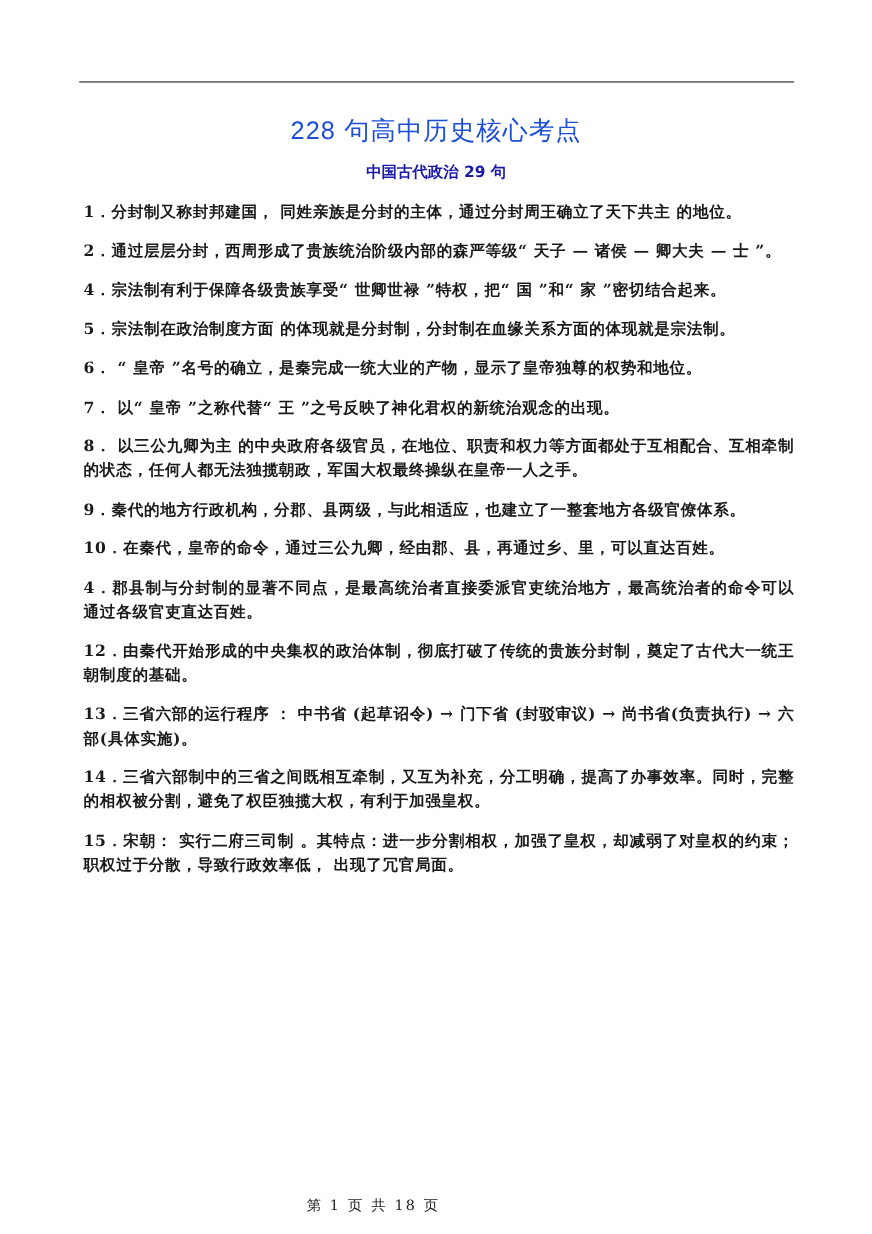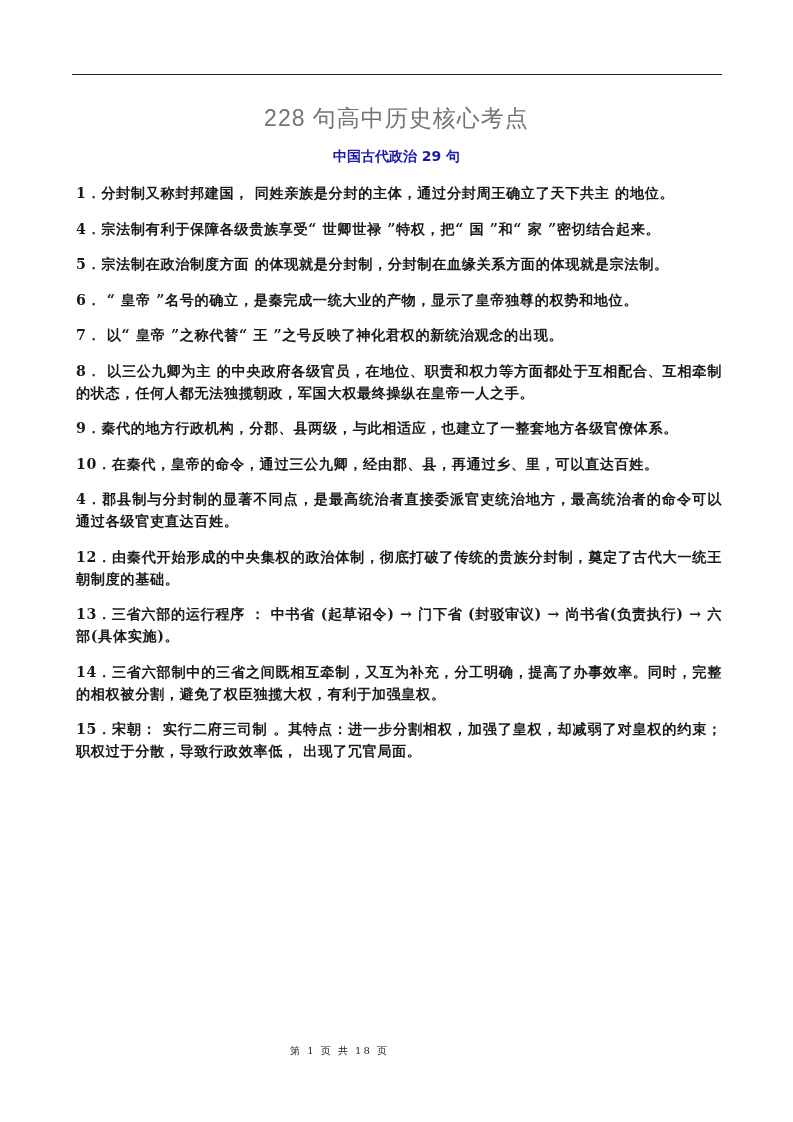--- a/index.html
+++ b/index.html
@@ -1,33 +1,34 @@
 <!DOCTYPE html>
 <html><head>
   <meta charset="utf-8">
   <style>
     html, body { margin: 0; padding: 0; background: #ffffff; }
     body { width: 793px; height: 1122px; position: relative; overflow: hidden; font-family: "DejaVu Serif", "Liberation Serif", serif; color: #1a1a1a; }
     .header-rule { position: absolute; left: 72px; top: 74px; width: 650px; height: 0; border-top: 1.3px solid #222; }
-    .title { position: absolute; left: 0; top: 103px; width: 793px; text-align: center; font-family: "Liberation Sans", "DejaVu Sans", sans-serif; font-size: 23px; letter-spacing: 1px; color: #737373; }
+    .title { position: absolute; left: 0; top: 103px; width: 793px; text-align: center; font-family: "Liberation Sans", "DejaVu Sans", sans-serif; font-size: 23px; letter-spacing: 1px; color: #1d4ed8; }
     .subtitle { position: absolute; left: 0; top: 148px; width: 793px; text-align: center; font-family: "DejaVu Sans", "Liberation Sans", sans-serif; font-weight: bold; font-size: 14px; color: #1a1aa8; }
     .items { position: absolute; left: 76px; top: 182px; width: 646px; }
     .item { font-size: 14.2px; line-height: 22px; margin: 0 0 13.5px 0; text-align: justify; letter-spacing: 0.6px; font-weight: bold; }
-    .footer { position: absolute; left: 0; top: 1044px; width: 679px; text-align: center; font-size: 10px; letter-spacing: 2px; color: #222; font-family: "DejaVu Serif", serif; }
+    .footer { position: absolute; left: 0; top: 1087px; width: 679px; text-align: center; font-size: 13px; letter-spacing: 2px; color: #222; font-family: "DejaVu Serif", serif; }
   </style>
 </head>
 <body>
 
 <div class="header-rule"></div>
 
 <div class="title">228 句高中历史核心考点</div>
 <div class="subtitle">中国古代政治 29 句</div>
 
 <div class="items">
   <p class="item">1．分封制又称封邦建国， 同姓亲族是分封的主体，通过分封周王确立了天下共主 的地位。</p>
+  <p class="item">2．通过层层分封，西周形成了贵族统治阶级内部的森严等级“ 天子 — 诸侯 — 卿大夫 — 士 ”。</p>
   <p class="item">4．宗法制有利于保障各级贵族享受“ 世卿世禄 ”特权，把“ 国 ”和“ 家 ”密切结合起来。</p>
   <p class="item">5．宗法制在政治制度方面 的体现就是分封制，分封制在血缘关系方面的体现就是宗法制。</p>
   <p class="item">6． “ 皇帝 ”名号的确立，是秦完成一统大业的产物，显示了皇帝独尊的权势和地位。</p>
   <p class="item">7． 以“ 皇帝 ”之称代替“ 王 ”之号反映了神化君权的新统治观念的出现。</p>
   <p class="item">8． 以三公九卿为主 的中央政府各级官员，在地位、职责和权力等方面都处于互相配合、互相牵制的状态，任何人都无法独揽朝政，军国大权最终操纵在皇帝一人之手。</p>
   <p class="item">9．秦代的地方行政机构，分郡、县两级，与此相适应，也建立了一整套地方各级官僚体系。</p>
   <p class="item">10．在秦代，皇帝的命令，通过三公九卿，经由郡、县，再通过乡、里，可以直达百姓。</p>
   <p class="item">4．郡县制与分封制的显著不同点，是最高统治者直接委派官吏统治地方，最高统治者的命令可以通过各级官吏直达百姓。</p>
   <p class="item">12．由秦代开始形成的中央集权的政治体制，彻底打破了传统的贵族分封制，奠定了古代大一统王朝制度的基础。</p>
   <p class="item">13．三省六部的运行程序 ： 中书省 (起草诏令) → 门下省 (封驳审议) → 尚书省(负责执行) → 六部(具体实施)。</p>

